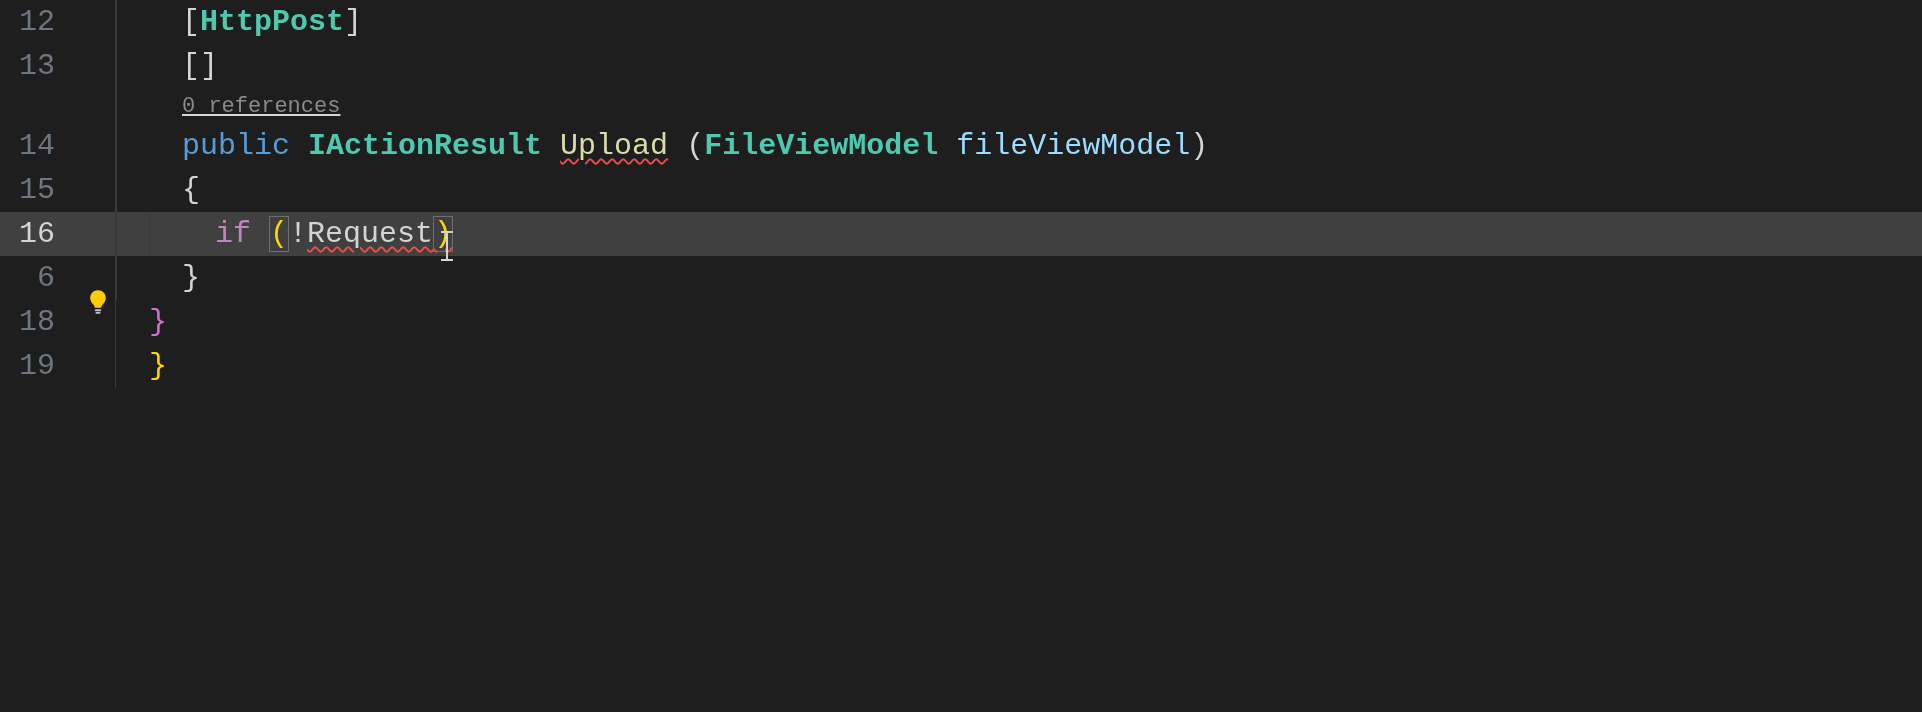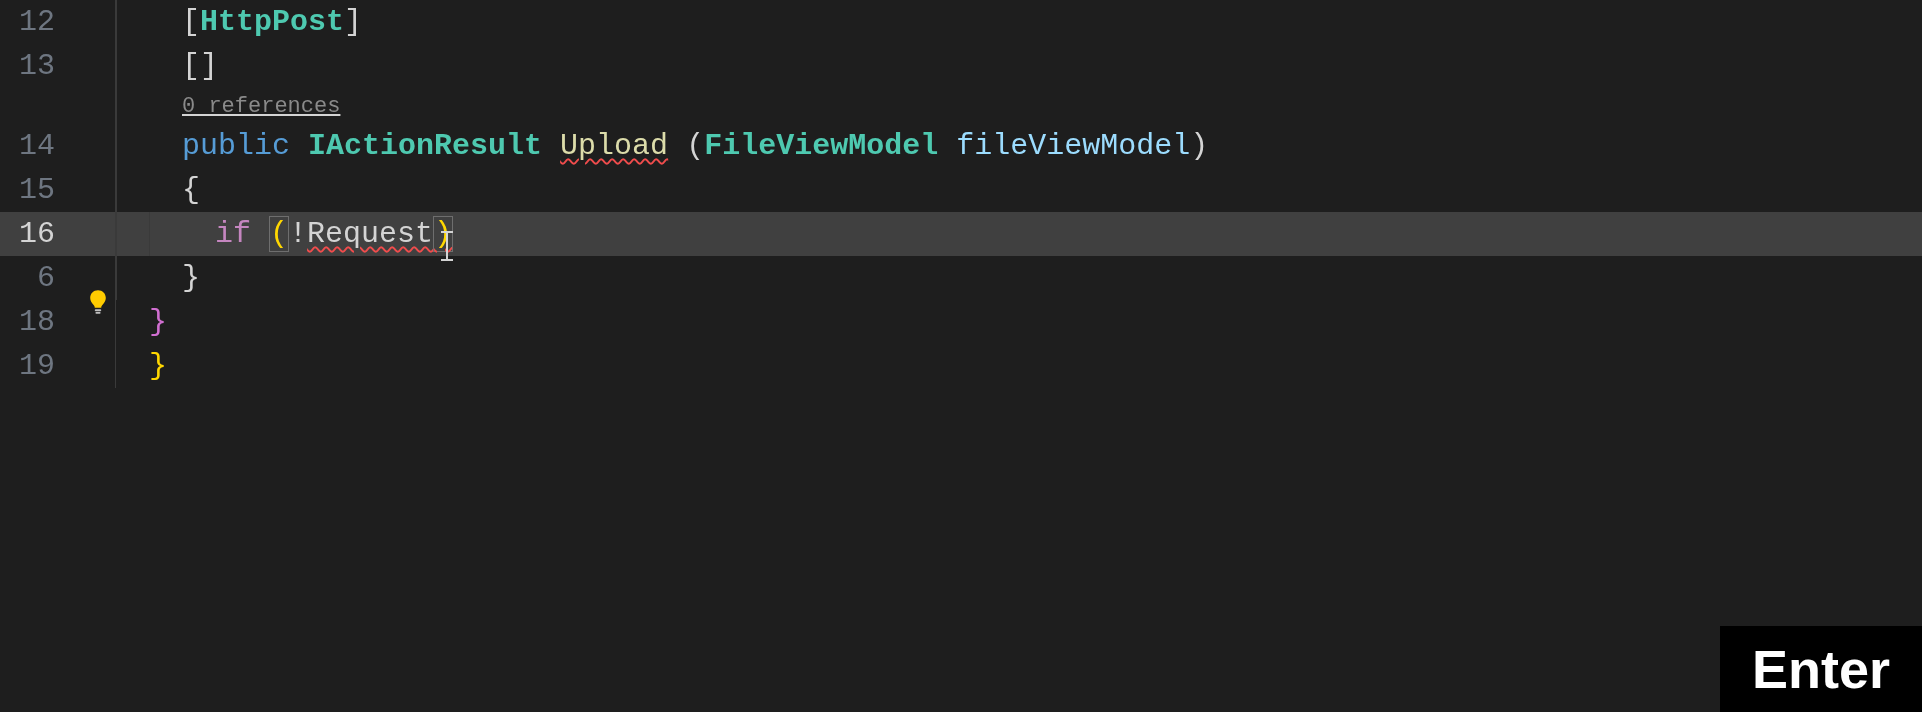--- a/index.html
+++ b/index.html
@@ -245,14 +245,13 @@
   </div>
 
   <div class="line">
     <div class="gutter">19</div>
     <div class="glyph"></div>
     <div class="code">
       <span class="indent-guide none"></span><span class="c-brace">}</span>
     </div>
   </div>
 
-  <div class="enter-key">Enter</div>
 </div>
 
 </body></html>

